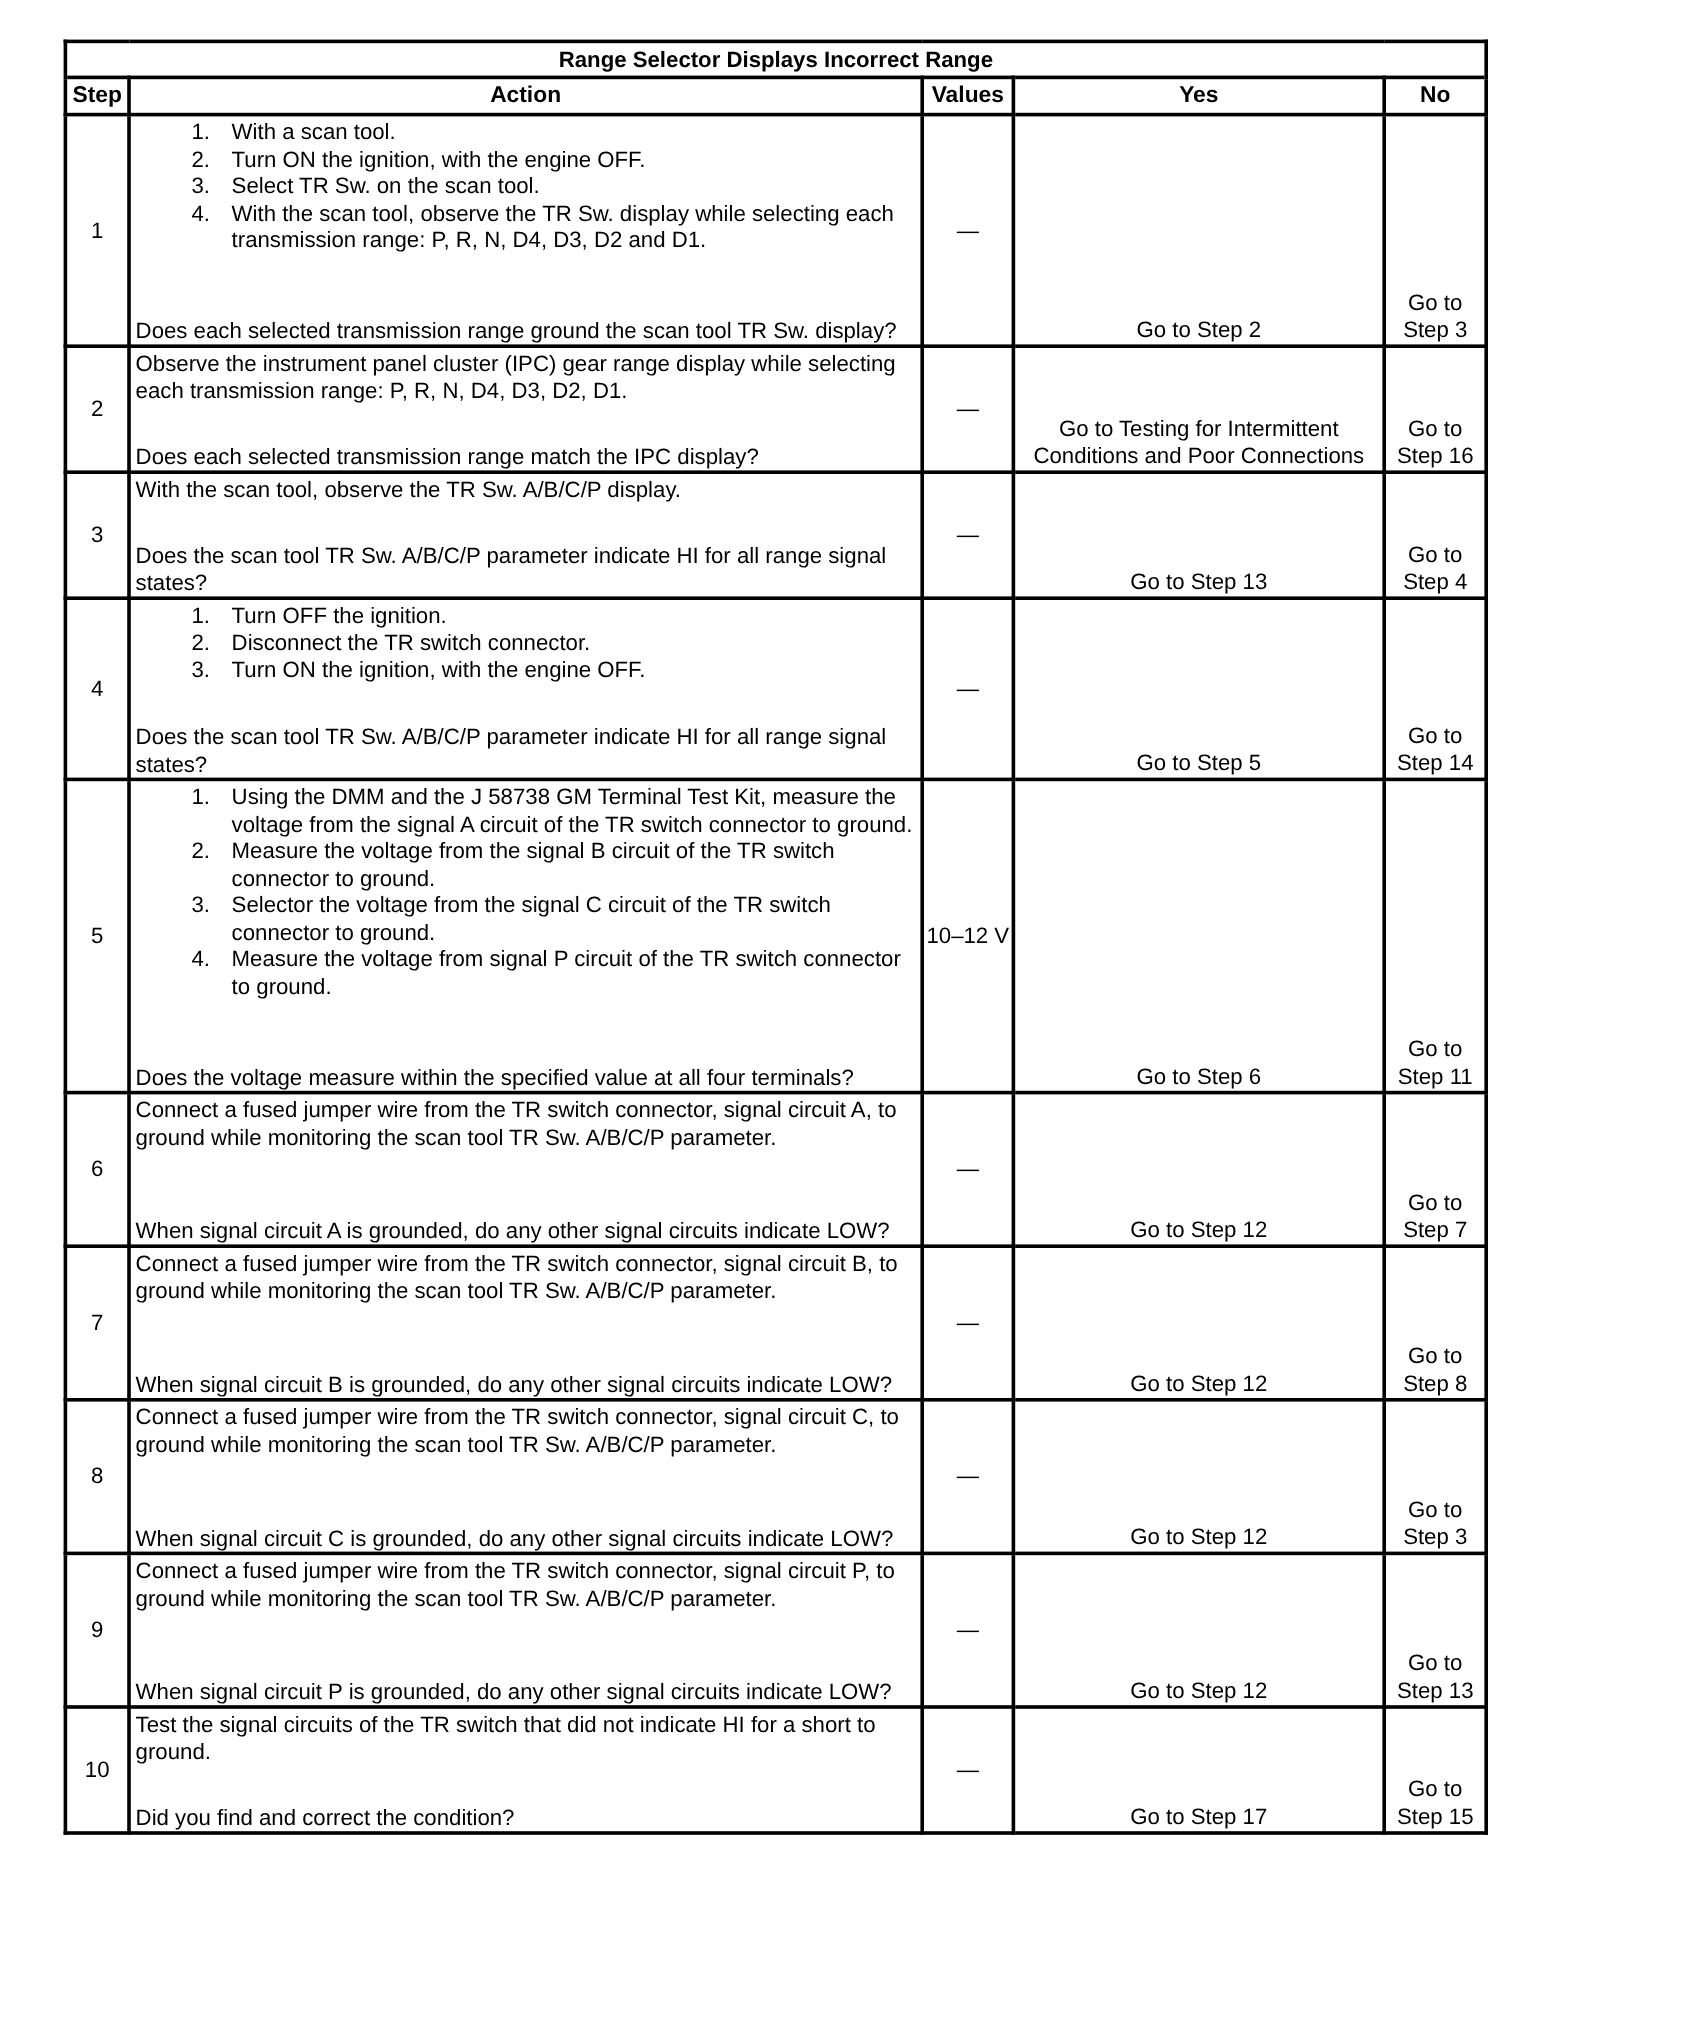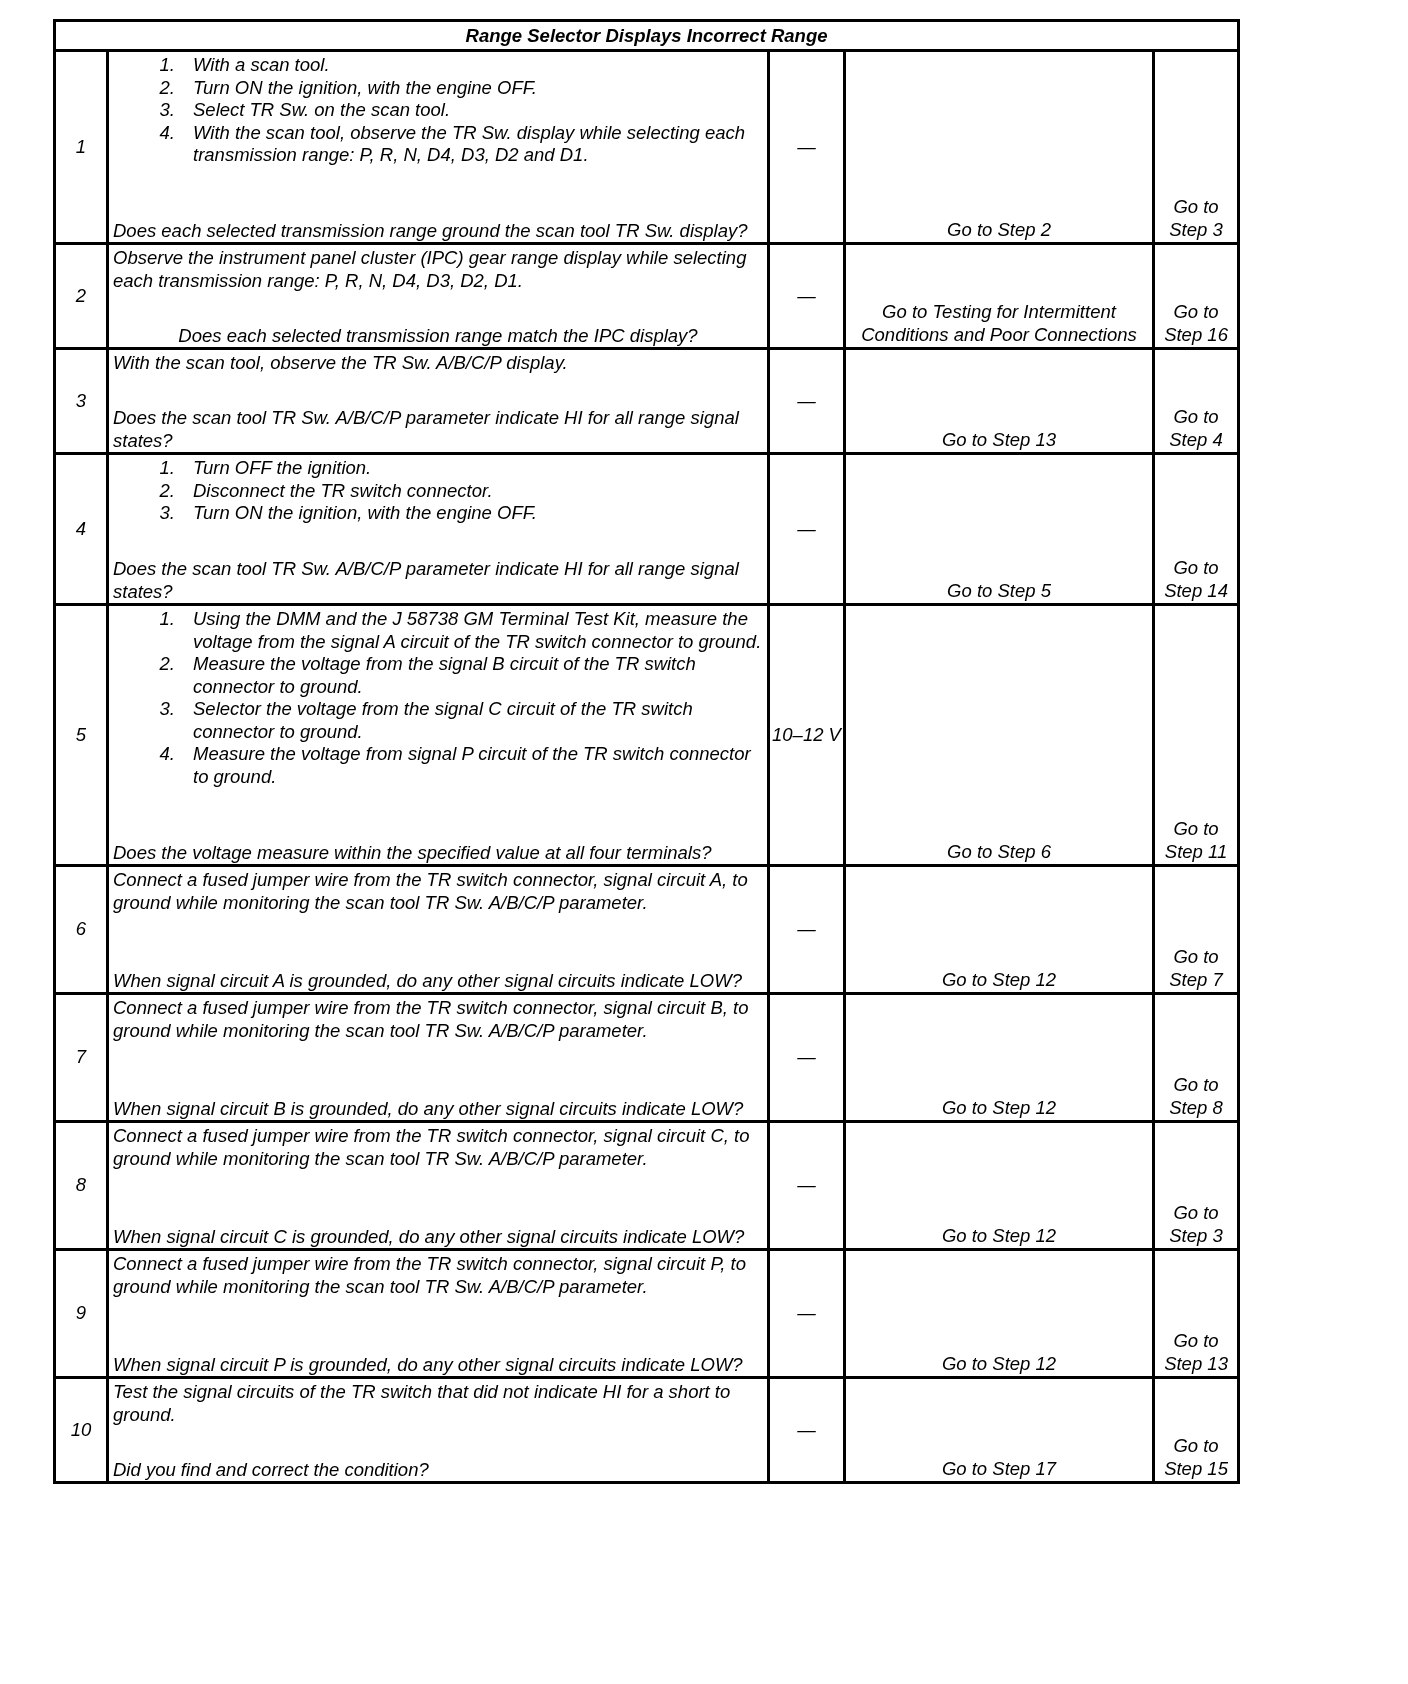--- a/index.html
+++ b/index.html
@@ -1,20 +1,20 @@
 <!DOCTYPE html>
 <html><head>
 <meta charset="utf-8">
 <style>
   html, body { margin:0; padding:0; background:#ffffff; }
   body { width:1408px; height:1684px; position:relative; font-family:"Liberation Sans", sans-serif; color:#000; }
   table.diag {
-    position:absolute; left:53px; top:19px; width:1184px;
+    position:absolute; left:53px; top:33px; width:1184px;
     border-collapse:collapse; table-layout:fixed;
-    font-size:18.5px; line-height:22.5px;font-style:italic;
+    font-size:18.5px; line-height:22.5px;
   }
   table.diag td, table.diag th { border:3px solid #000; padding:0; vertical-align:top; }
   .title-cell { font-weight:bold; text-align:center; height:27px; line-height:27px; border-bottom-width:2px !important; }
   .hdr th { font-weight:bold; text-align:center; height:28px; line-height:28px; font-size:19px; }
   .step-cell { text-align:center; vertical-align:middle !important; }
   .action-cell { padding:2px 4px 0 4px !important; position:relative; }
   .values-cell { text-align:center; vertical-align:middle !important; }
   .yes-cell { text-align:center; vertical-align:bottom !important; padding-bottom:1px !important; }
   .no-cell { text-align:center; vertical-align:bottom !important; padding-bottom:1px !important; }
   ol.steps { margin:0; padding:0 0 0 80px; list-style:none; }
@@ -31,20 +31,27 @@
     <col style="width:53px">
     <col style="width:661px">
     <col style="width:76px">
     <col style="width:309px">
     <col style="width:85px">
   </colgroup>
   <thead>
     <tr>
       <th colspan="5" class="title-cell">Range Selector Displays Incorrect Range</th>
     </tr>
+    <tr class="hdr">
+      <th>Step</th>
+      <th>Action</th>
+      <th>Values</th>
+      <th>Yes</th>
+      <th>No</th>
+    </tr>
   </thead>
   <tbody id="rows">
       <tr style="height: 192px;">
         <td class="step-cell">1</td>
         <td class="action-cell">
           <div class="cell-inner" style="height: 188px;">
             <div>
               <ol class="steps">
                 <li><span class="num">1.</span><span>With a scan tool.</span></li>
                 <li><span class="num">2.</span><span>Turn ON the ignition, with the engine OFF.</span></li>
@@ -55,21 +62,21 @@
             <div class="question">Does each selected transmission range ground the scan tool TR Sw. display?</div>
           </div>
         </td>
         <td class="values-cell">—</td>
         <td class="yes-cell">Go to Step 2</td>
         <td class="no-cell">Go to Step 3</td>
       </tr>
       <tr style="height: 104px;">
         <td class="step-cell">2</td>
         <td class="action-cell">
-          <div class="cell-inner" style="height: 100px; align-items: center;">
+          <div class="cell-inner" style="height: 100px;">
             <div>
               <div>Observe the instrument panel cluster (IPC) gear range display while selecting each transmission range: P, R, N, D4, D3, D2, D1.</div>
             </div>
             <div class="question">Does each selected transmission range match the IPC display?</div>
           </div>
         </td>
         <td class="values-cell">—</td>
         <td class="yes-cell">Go to Testing for Intermittent Conditions and Poor Connections</td>
         <td class="no-cell">Go to Step 16</td>
       </tr>

